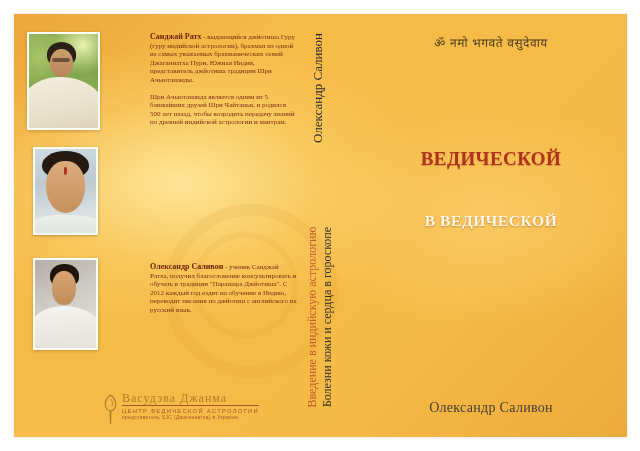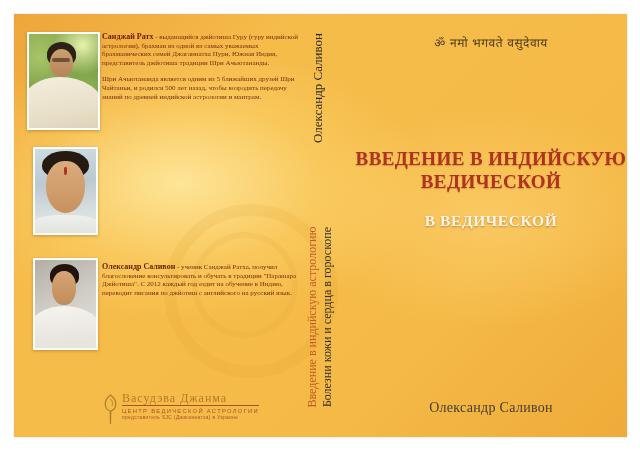--- a/index.html
+++ b/index.html
@@ -40,21 +40,21 @@
   
   .ph3{background:linear-gradient(155deg,#b4aea6 0%,#cfccc5 45%,#e9e7e2 100%);}
   .ph3 .hair{left:24%;top:5%;width:48%;height:26%;border-radius:50% 50% 42% 42%;background:#1f150d;}
   .ph3 .face{left:28%;top:13%;width:40%;height:38%;border-radius:47%;background:linear-gradient(#d7a474,#c08c5c);}
   .ph3 .body{left:-10%;top:52%;width:120%;height:55%;border-radius:48% 52% 0 0;
              background:linear-gradient(175deg,#f6f4ef 0%,#e8e5de 70%);}
 
   
   .bio{position:absolute;left:88px;width:196px;color:#7c2d13;font-size:7px;line-height:8.6px;text-align:left;}
   .bio .bname{font-weight:bold;font-size:8px;color:#6f2008;}
-  .bio p{margin:0;}
+  .bio p{margin:0;padding-left:48px;}
   .bio p + p{margin-top:8px;}
 
   .publisher{position:absolute;left:89px;top:378px;display:flex;align-items:flex-start;justify-content:flex-end;}
   .pub-icon{width:15px;height:32px;margin-right:4px;margin-top:2px;}
   .pub-name{font-size:12px;letter-spacing:1px;color:#b07c28;border-bottom:1px solid #a8542c;line-height:13px;}
   .pub-l2{font-size:5.8px;letter-spacing:1.3px;color:#a8542c;margin-top:2px;font-family:"Liberation Sans",sans-serif;}
   .pub-l3{font-size:4.8px;letter-spacing:.4px;color:#a8542c;margin-top:1px;font-family:"Liberation Sans",sans-serif;}
 
   
   .spine-author{position:absolute;left:243px;top:66px;width:122px;height:16px;
@@ -133,21 +133,20 @@
 
     <div class="spine-author">Олександр Саливон</div>
     <div class="spine-title">
       <div class="spine-t1">Введение в индийскую астрологию</div>
       <div class="spine-t2">Болезни кожи и сердца в гороскопе</div>
     </div>
 
     <div class="front">
       <div class="mantra">ॐ नमो भगवते वसुदेवाय</div>
       <div class="title">
-        <div>ВВЕДЕНИЕ В ИНДИЙСКУЮ</div>
         <div>ВЕДИЧЕСКОЙ</div>
       </div>
       <div class="subtitle">
         <div>В ВЕДИЧЕСКОЙ</div>
       </div>
       <div class="front-author">Олександр Саливон</div>
     </div>
 
   </div>
 </div>

